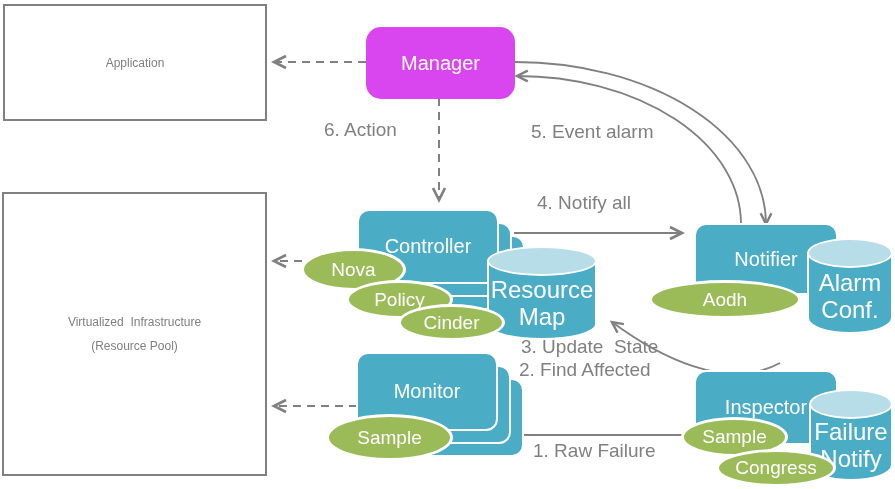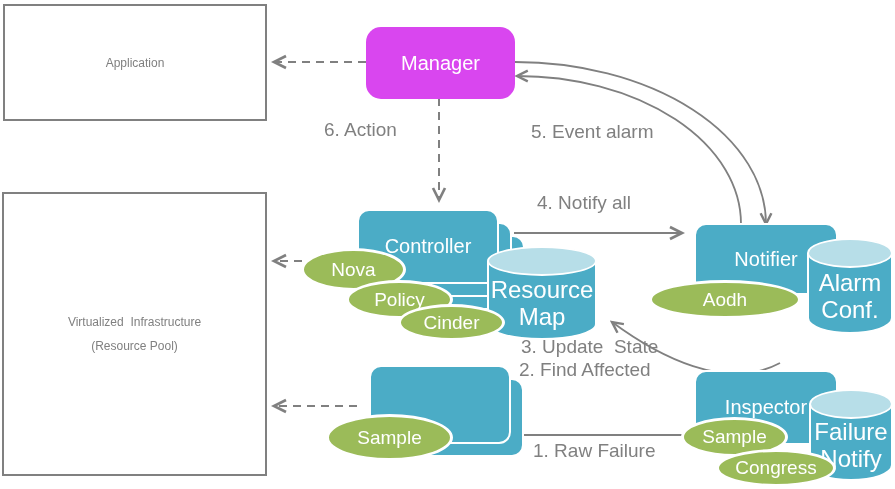--- a/index.html
+++ b/index.html
@@ -74,20 +74,21 @@
   </div>
 
   <div class="manager" style="left:366px;top:27px;width:149px;height:72px;">Manager</div>
 
   <div class="bluebox stacklayer" style="left:383px;top:235px;width:142px;height:75px;"></div>
   <div class="bluebox stacklayer" style="left:370px;top:222px;width:142px;height:75px;"></div>
   <div class="bluebox" style="left:357px;top:209px;width:142px;height:75px;">Controller</div>
 
   <div class="bluebox stacklayer" style="left:382px;top:378px;width:142px;height:79px;"></div>
   <div class="bluebox stacklayer" style="left:369px;top:365px;width:142px;height:79px;"></div>
+  <div class="bluebox" style="left:356px;top:352px;width:142px;height:79px;">Monitor</div>
 
   <div class="bluebox" style="left:694px;top:223px;width:144px;height:72px;">Notifier</div>
   <div class="bluebox" style="left:694px;top:370px;width:144px;height:75px;">Inspector</div>
 
   <div class="cylinder" style="left:487px;top:246px;width:110px;height:94px;">
     <div class="cyl-body"></div>
     <div class="cyl-top"></div>
     <div class="cyl-text">
       <span>Resource</span>
       <span>Map</span>

